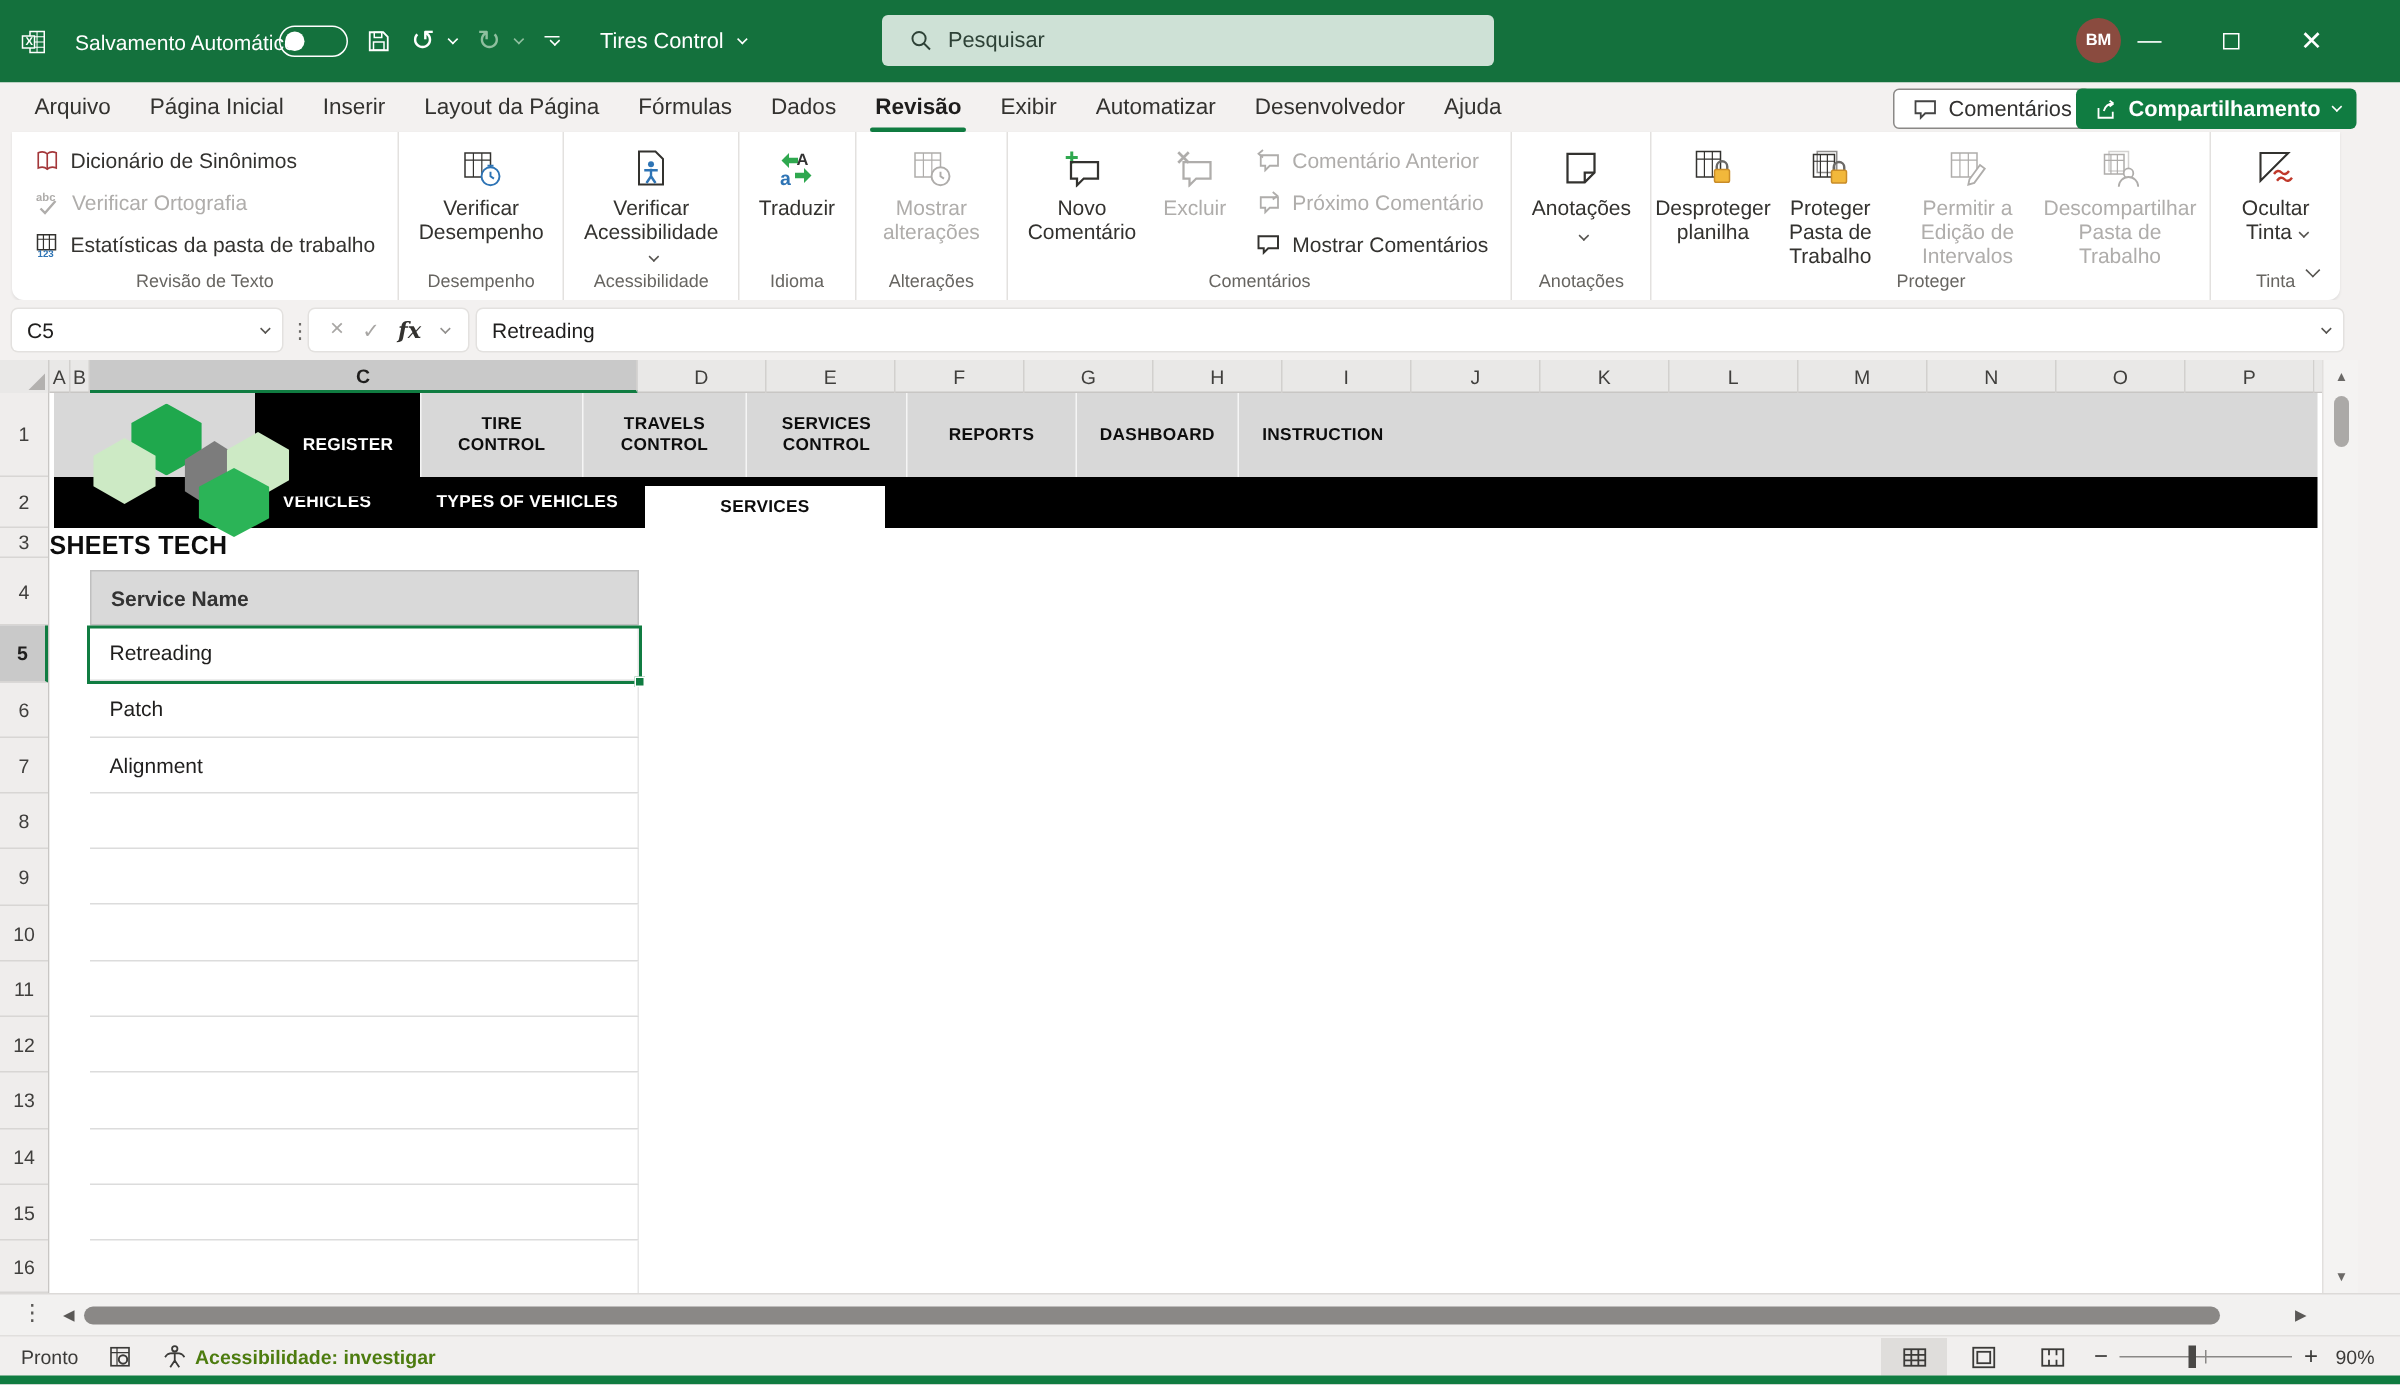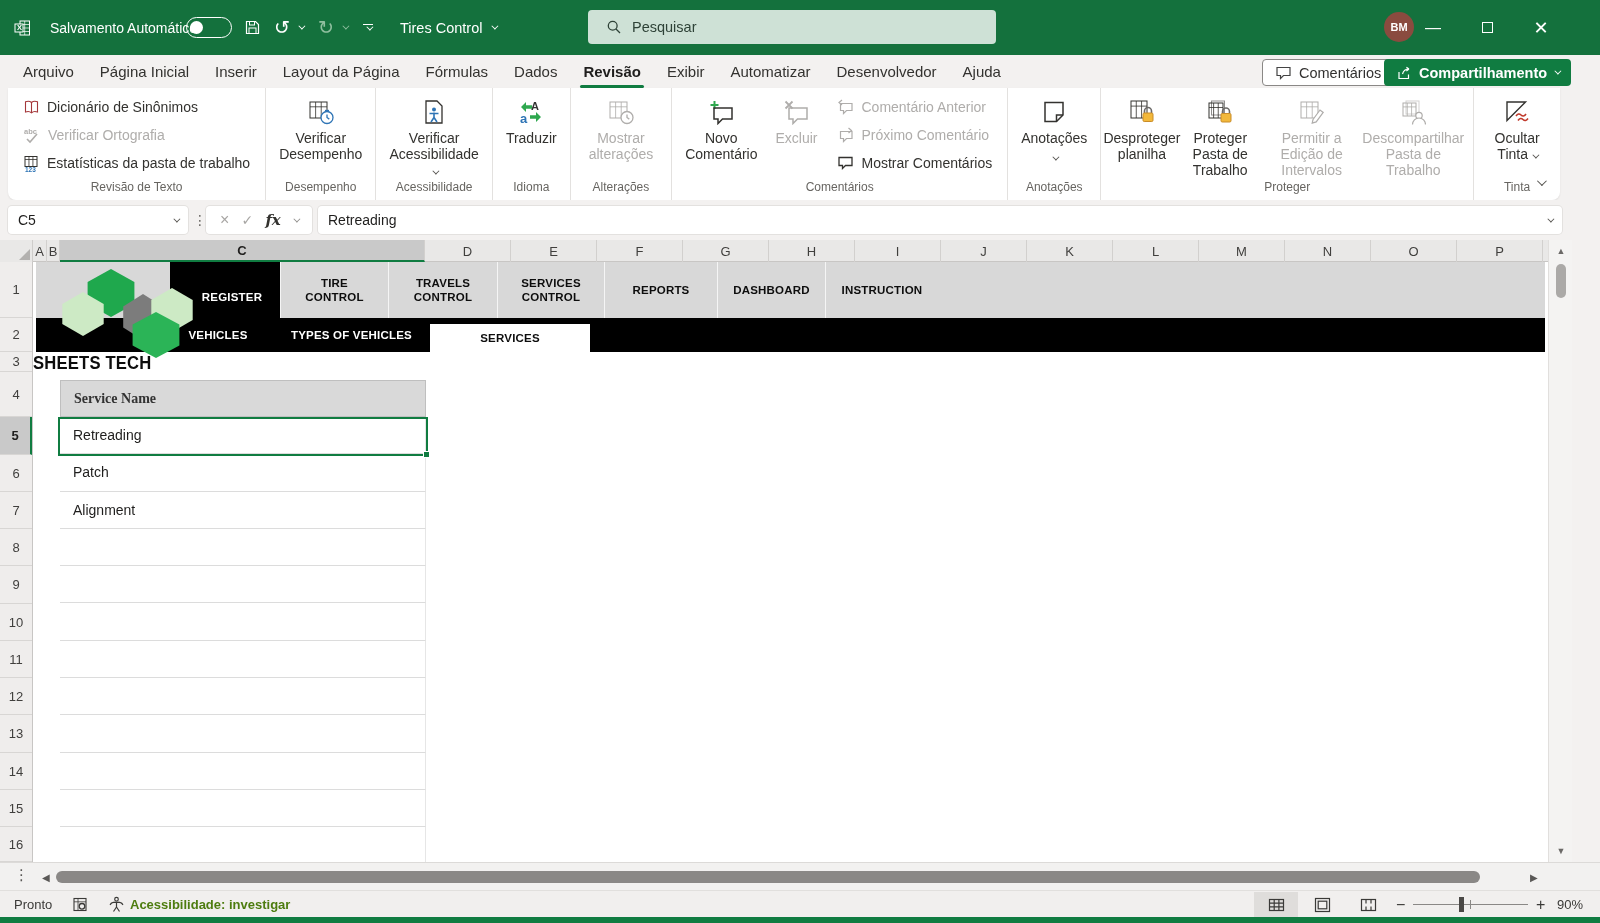--- a/index.html
+++ b/index.html
@@ -75,21 +75,21 @@
   .navbar-gray { position:absolute; left:3px; top:0; width:1509px; height:56px; background:#D8D8D8; }
   .navbar-black { position:absolute; left:3px; top:56px; width:1509px; height:34px; background:#000; }
   .navtab { position:absolute; top:0; height:56px; display:flex; align-items:center; justify-content:center; text-align:center; font-size:11.5px; font-weight:bold; line-height:14px; color:#0D0D0D; border-left:1px solid rgba(255,255,255,.75); letter-spacing:.2px; }
   .navtab.active { background:#000; color:#fff; height:69px; z-index:3; border-left:none; }
   .subtab { position:absolute; top:56px; height:34px; display:flex; align-items:center; justify-content:center; font-size:11.5px; font-weight:bold; color:#fff; z-index:2; letter-spacing:.2px; }
   .subtab.active { top:62px; height:28px; background:#fff; color:#0D0D0D; z-index:4; }
   .hex { position:absolute; clip-path:polygon(50% 0,95% 27%,95% 73%,50% 100%,5% 73%,5% 27%); z-index:5; }
   .logo-text { position:absolute; left:0px; top:91px; font-size:17.5px; font-weight:800; color:#0D0D0D; letter-spacing:.2px; transform:scaleX(.95); transform-origin:left; white-space:nowrap; }
 
   .svc-table { position:absolute; left:27px; top:118px; width:366px; }
-  .svc-hdr { height:37px; background:#D9D9D9; border:1px solid #BFBFBF; display:flex; align-items:center; padding-left:13px; font-size:14px; font-weight:bold; color:#333;font-family:Liberation Serif, serif; }
+  .svc-hdr { height:37px; background:#D9D9D9; border:1px solid #BFBFBF; display:flex; align-items:center; padding-left:13px; font-size:14px; font-weight:bold; color:#333; }
   .svc-row { height:37.3px; border-bottom:1px solid #DCDCDC; border-right:1px solid #E6E6E6; display:flex; align-items:center; padding-left:13px; font-size:14px; color:#1F1E1D; }
   .svc-row.partial { height:35px; border-bottom:none; }
   .svc-sel { position:absolute; left:-2px; width:370px; height:39px; border:2px solid #107C41; z-index:2; }
   .svc-sel .handle { position:absolute; right:-4px; bottom:-4px; width:7px; height:7px; background:#107C41; border:1px solid #fff; }
 
   
   .vscroll { position:absolute; left:1548px; top:240px; width:24px; height:622px; background:#F4F3F2; border-left:1px solid #E1DFDD; }
   .vscroll .arr { position:absolute; left:0; width:24px; text-align:center; font-size:9px; color:#6B6967; }
   .vthumb { position:absolute; left:7px; top:24px; width:10px; height:34px; background:#ABA9A7; border-radius:5px; }
 

